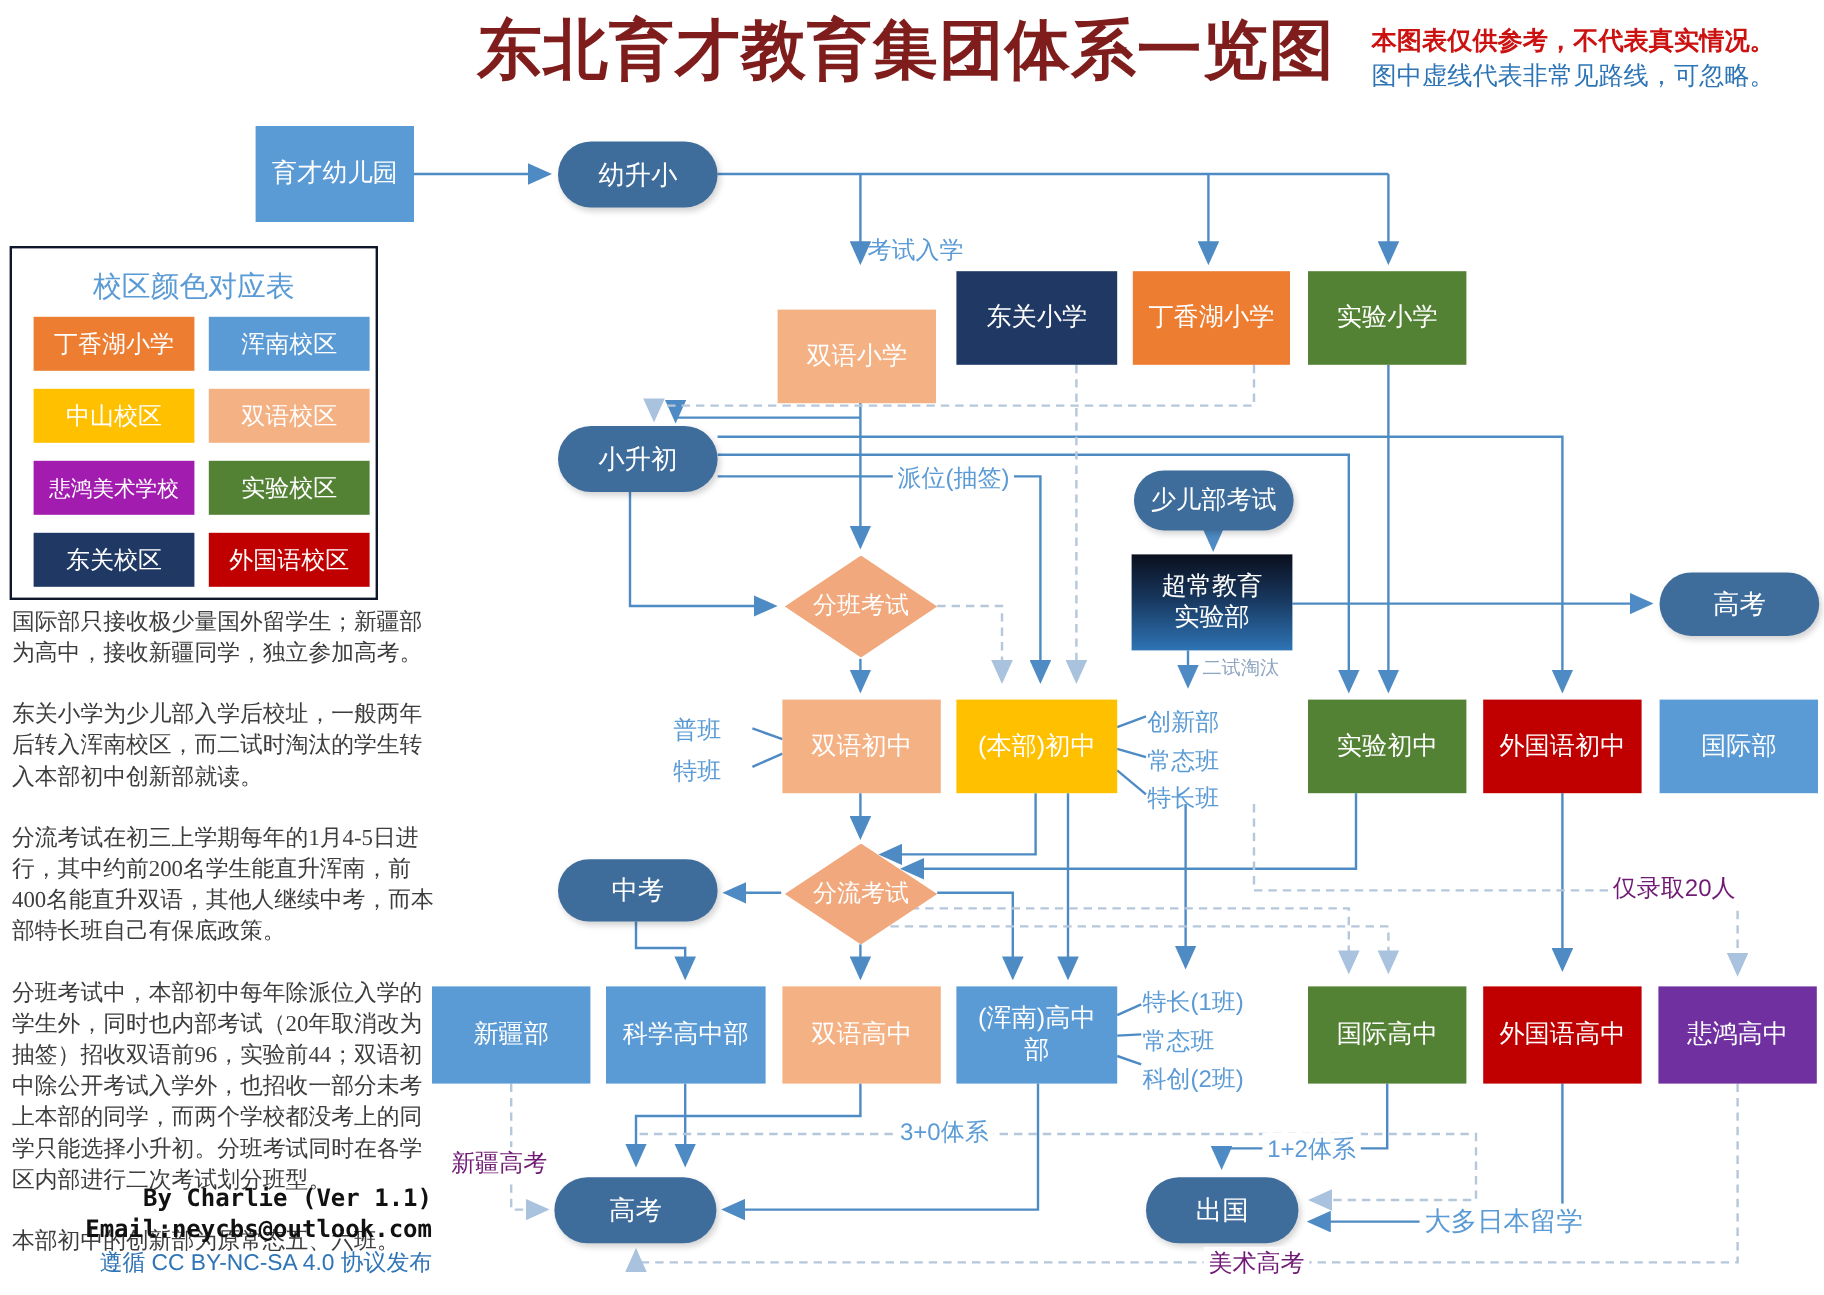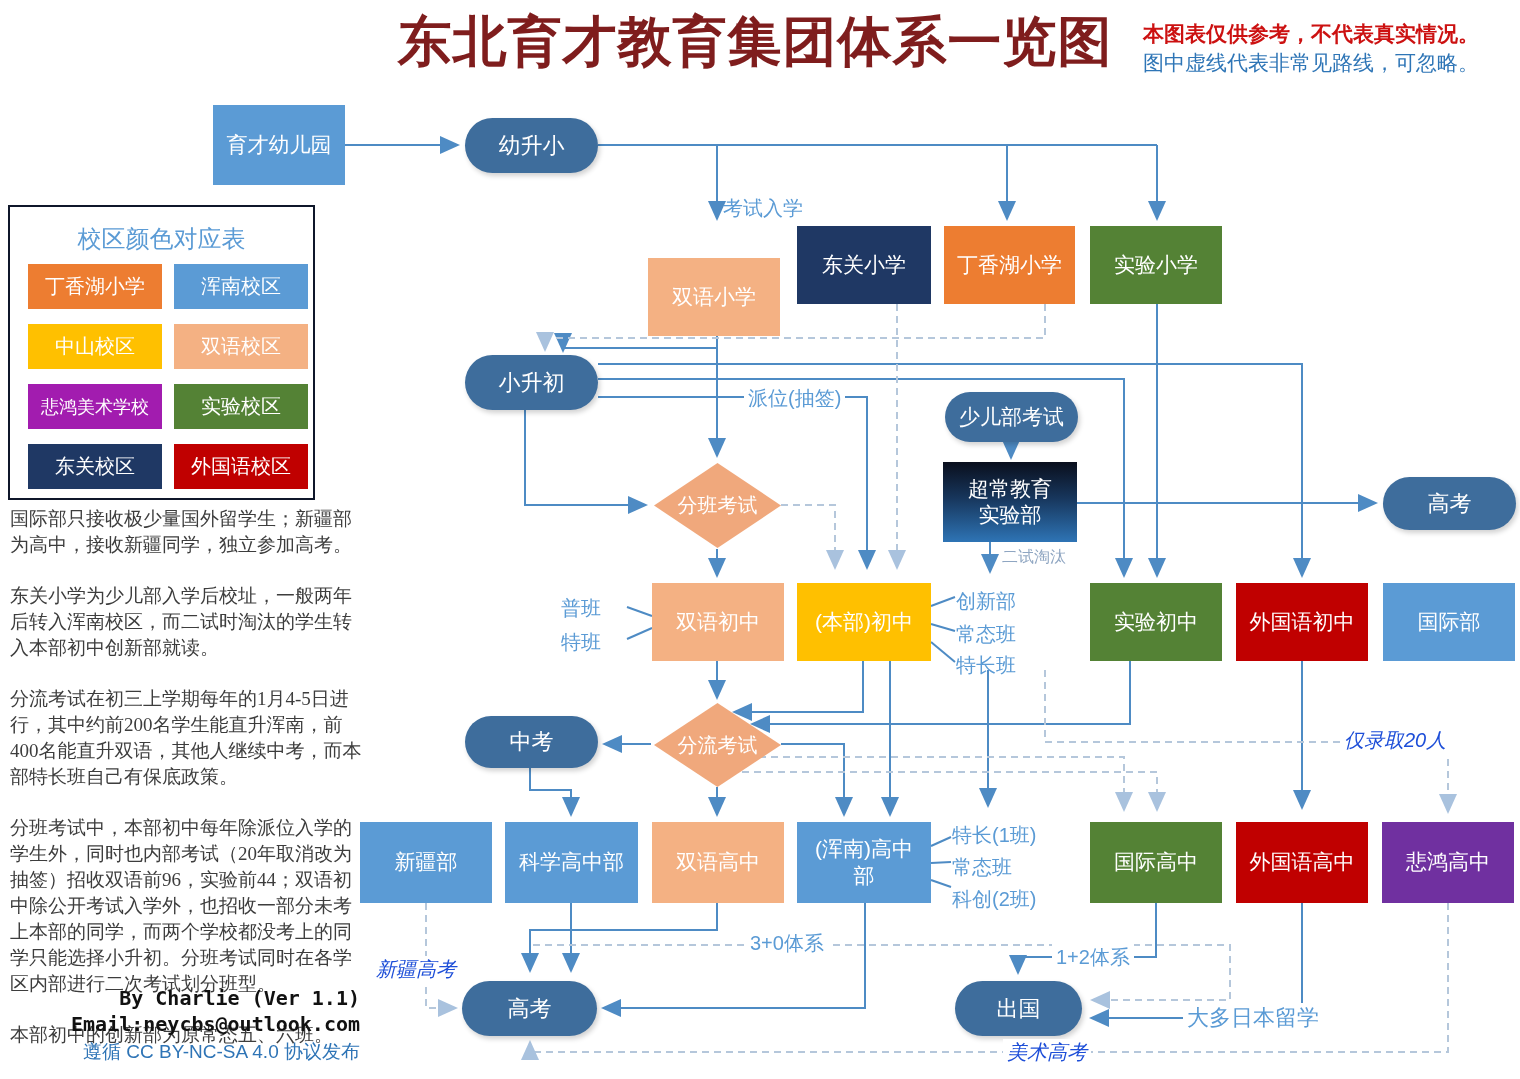--- a/index.html
+++ b/index.html
@@ -18,21 +18,21 @@
            color:#fff;font-size:20px;white-space:nowrap;}
   
   .node{position:absolute;display:flex;flex-direction:column;align-items:center;justify-content:center;
         color:#fff;font-size:21px;text-align:center;line-height:1.25;z-index:2;white-space:nowrap;}
   .pill{border-radius:28px;background:#3E6D9C;font-size:22px;box-shadow:2px 3px 5px rgba(0,0,0,.18);}
   .diamond{clip-path:polygon(50% 0,100% 50%,50% 100%,0 50%);background:#F0A87C;font-size:20px;}
   .grad{background:linear-gradient(180deg,#0a0f1d 0%,#17365c 45%,#2E74B5 100%);}
   .wrap{white-space:normal;}
   
   .lbl{position:absolute;color:#5B9BD5;font-size:20px;white-space:nowrap;z-index:3;}
-  .lbl.gray{color:#1d4ed8;font-style:italic;}
+  .lbl.gray{color:#701a75;}
   .lbl.dim{color:#8FA6C2;font-size:16px;}
   .lbl.bg{background:#fff;padding:0 4px;}
   .lbl.big{font-size:22px;}
   
   #notes{position:absolute;left:10px;top:506px;width:356px;font-size:19px;color:#3d3d3d;
          font-family:"Liberation Serif",serif;line-height:1.37;z-index:2;}
   #notes p{margin:0 0 25px 0;}
   #credits{position:absolute;left:10px;top:985px;width:350px;text-align:right;z-index:2;}
   #credits .c1,#credits .c2{font-family:"DejaVu Sans Mono",monospace;font-size:20px;font-weight:bold;color:#111;line-height:1.3;}
   #credits .c3{font-size:19px;color:#2E74B6;margin-top:2px;}

